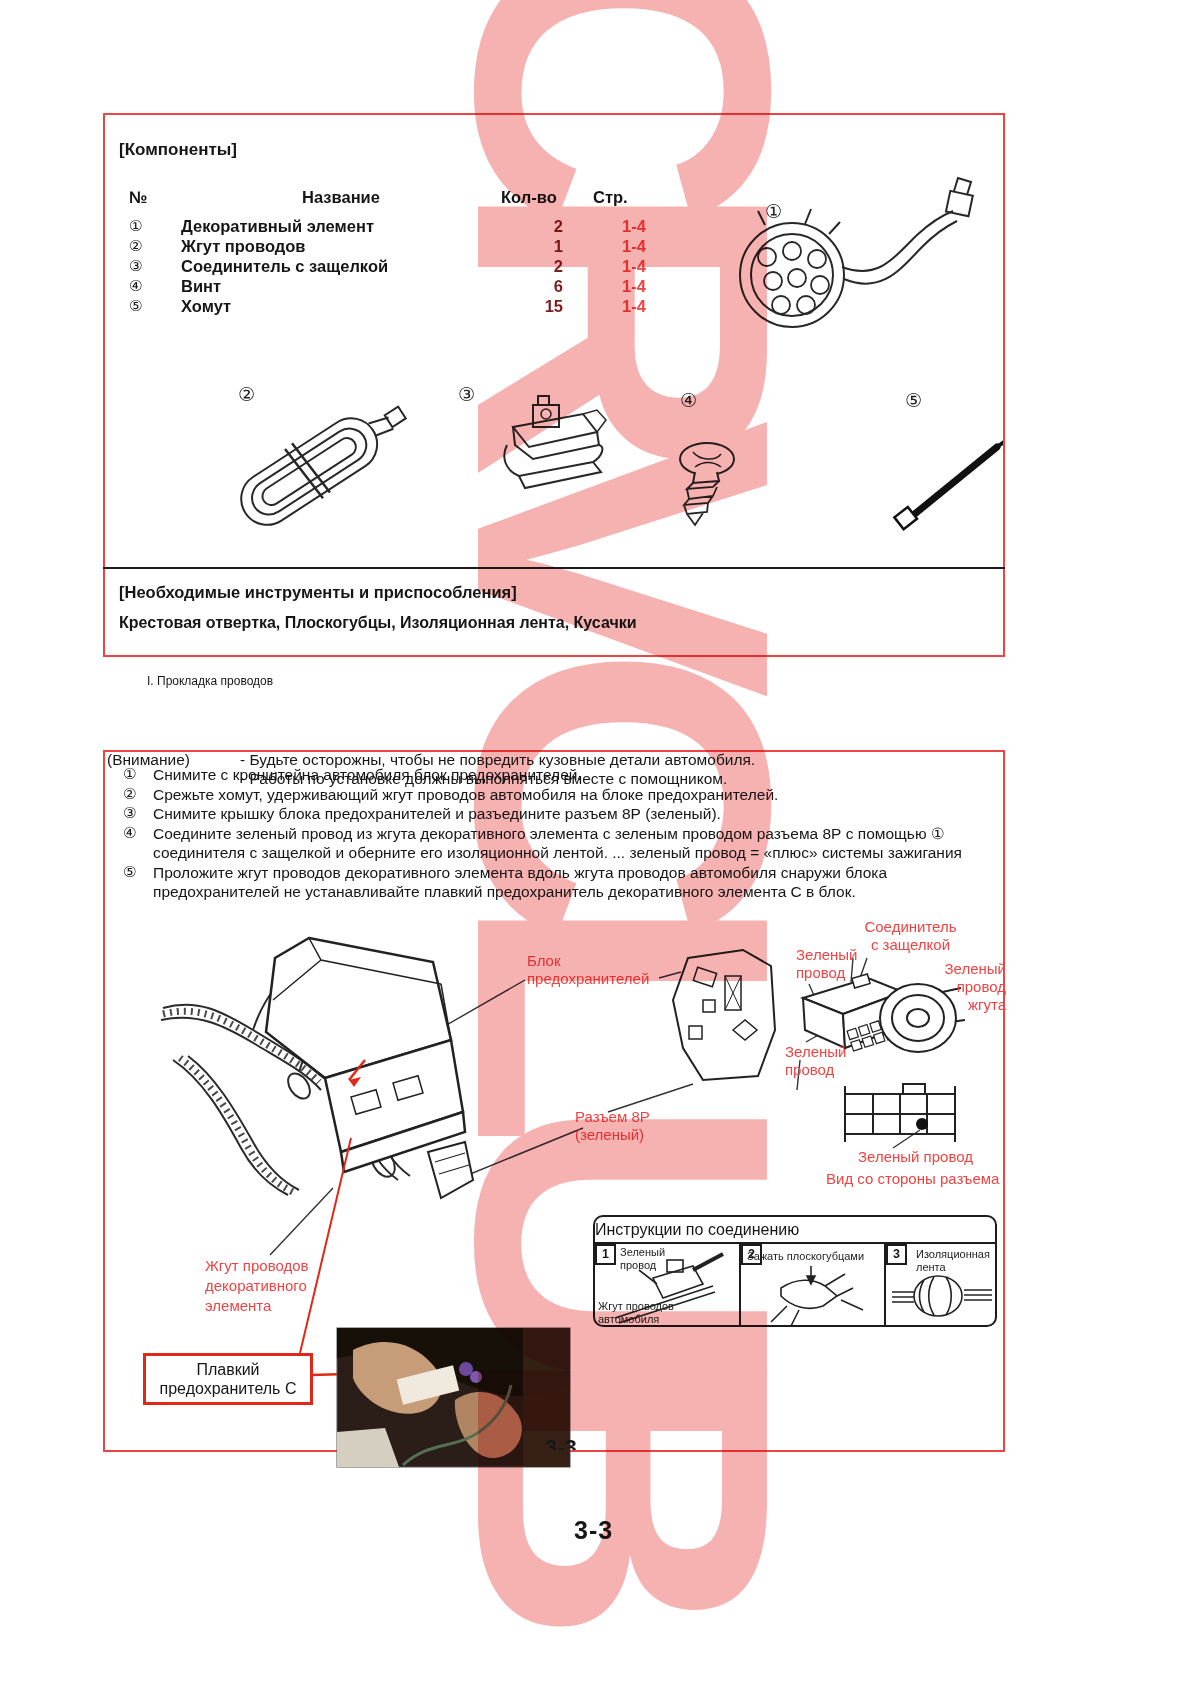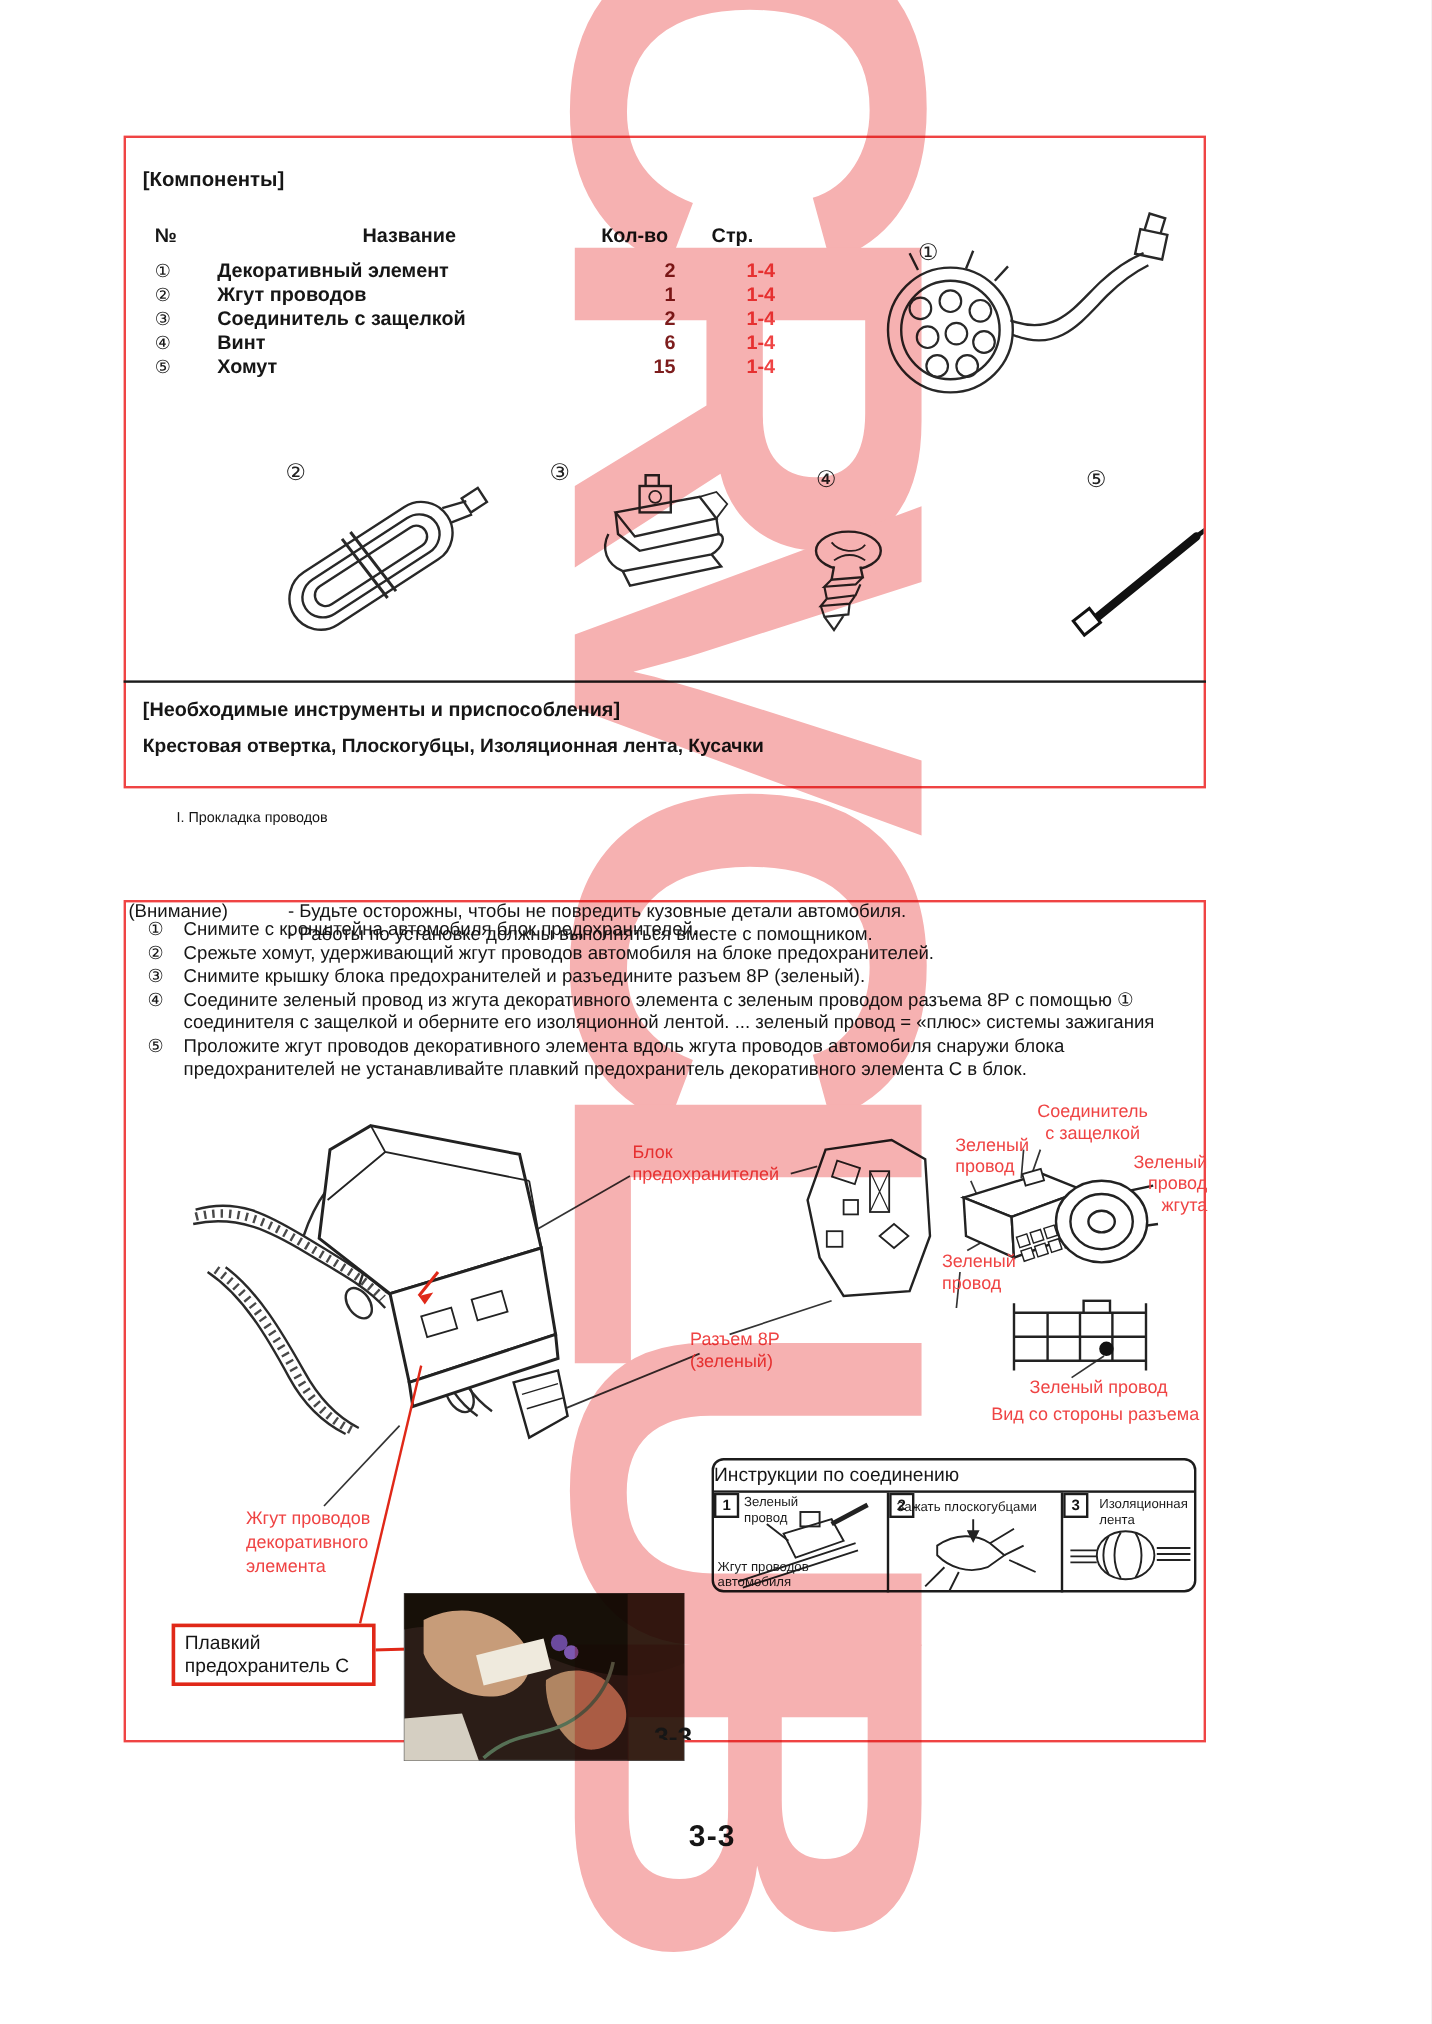--- a/index.html
+++ b/index.html
@@ -33,21 +33,21 @@
   .join-title{height:25px;line-height:25px;text-align:left;font-size:16px;border-bottom:2px solid #1c1c1c;}
   .join-cols{display:grid;grid-template-columns:146px 145px 111px;height:83px;}
   .jp{position:relative;box-sizing:border-box;}
   .jp1,.jp2{border-right:2px solid #1c1c1c;}
   .jp-num{position:absolute;top:0;left:0;width:17px;height:17px;border:2px solid #1c1c1c;font-size:12.5px;
           font-weight:bold;text-align:center;line-height:16px;background:#fff;z-index:2;}
   .jp-lbl{position:absolute;font-size:11px;line-height:12.5px;color:#1c1c1c;white-space:pre-line;z-index:2;}
   .jp svg{position:absolute;left:0;top:0;z-index:1;}
   
   .fusec{position:absolute;left:143px;top:1353px;width:170px;border:3px solid #e02818;box-sizing:border-box;
-         padding:4px 8px;font-size:16px;line-height:19px;white-space:pre-line;background:#fff;}
+         padding:4px 8px;font-size:16px;line-height:19px;white-space:pre-line;background:#fff;text-align:center;}
   
   .pn-clip{position:absolute;left:545px;top:1437px;height:13px;overflow:hidden;font-weight:bold;font-size:22px;line-height:22px;}
   .pn-main{position:absolute;left:574px;top:1516px;font-weight:bold;font-size:25px;letter-spacing:1px;}
   
   .watermark{position:absolute;left:408px;top:-70px;width:430px;height:1830px;overflow:hidden;
              mix-blend-mode:multiply;pointer-events:none;z-index:40;}
   .watermark span{writing-mode:vertical-rl;display:block;height:100%;
                   font-family:"Liberation Sans",sans-serif;font-weight:bold;font-size:420px;
                   letter-spacing:-55px;color:#f6b1b1;line-height:430px;}
 </style>

